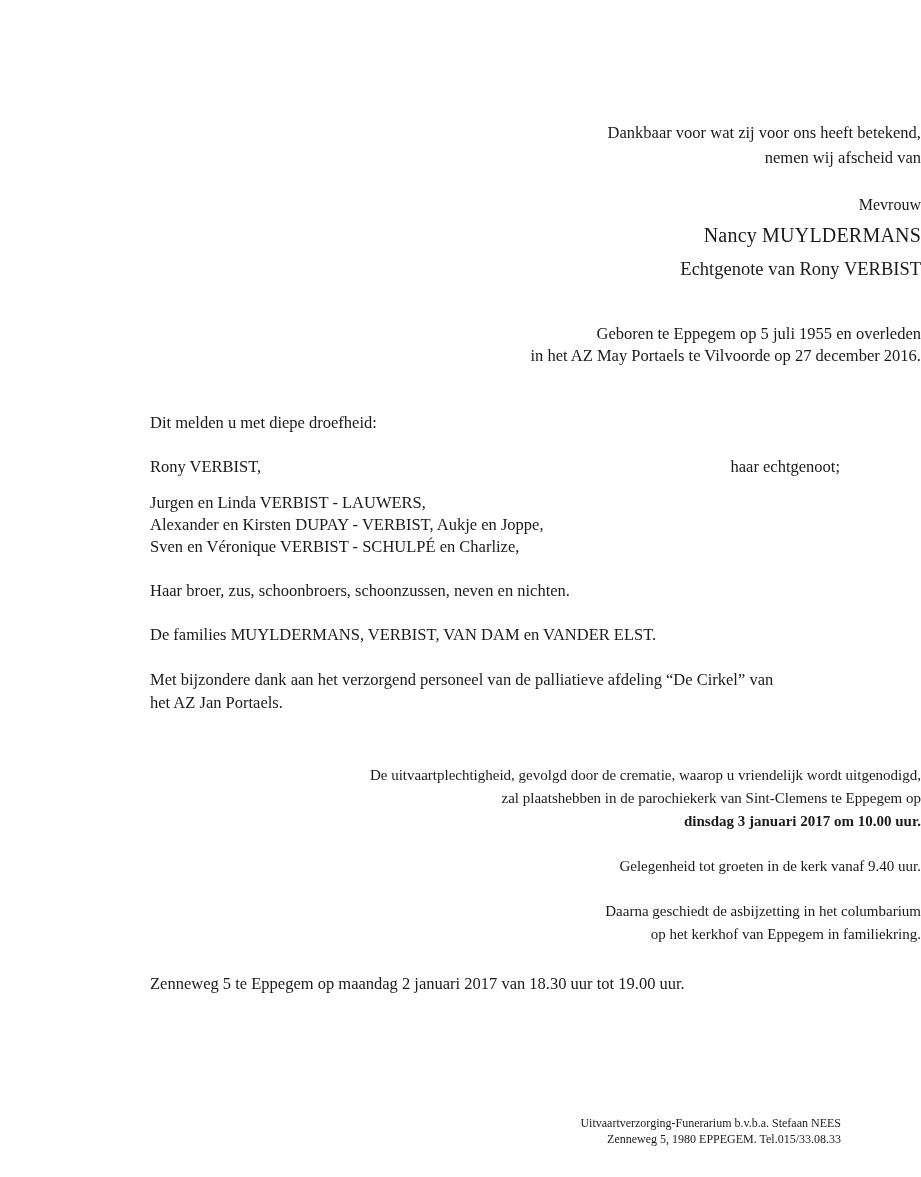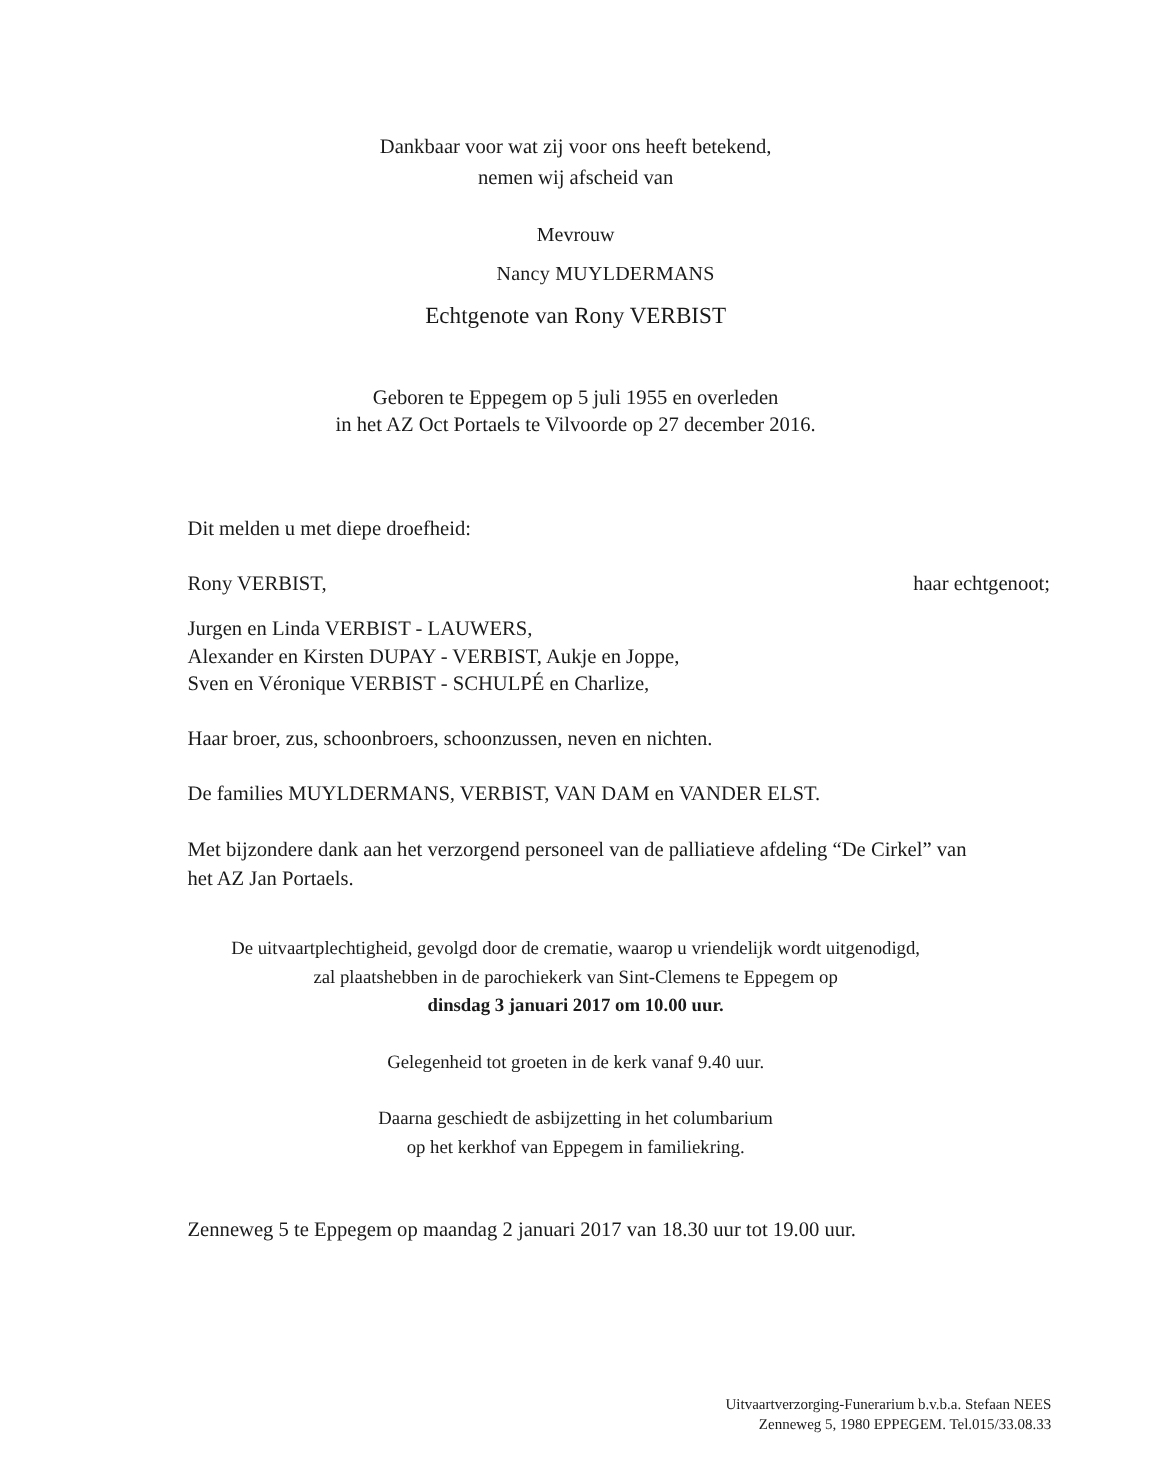--- a/index.html
+++ b/index.html
@@ -16,21 +16,22 @@
     overflow: hidden;
   }
   .page {
     position: relative;
     width: 921px;
     height: 1177px;
     box-sizing: border-box;
   }
 
   .centered {
-    text-align: center;
+    text-align: right;
+    margin-top: 16px;
   }
   .left {
     text-align: left;
   }
 
   
   .opening {
     position: absolute;
     top: 104px;
     left: 0;
@@ -44,21 +45,21 @@
     position: absolute;
     top: 175px;
     left: 0;
     right: 0;
   }
   .mevrouw {
     font-size: 16px;
     line-height: 28px;
   }
   .full-name {
-    font-size: 16px;
+    font-size: 20px;
     line-height: 33px;
     letter-spacing: 0.2px;
     padding-left: 48px;
   }
   .spouse-line {
     font-size: 18.5px;
     line-height: 30px;
     margin-top: 2px;
   }
 
@@ -157,21 +158,21 @@
   </div>
 
   <div class="name-block centered">
     <div class="mevrouw">Mevrouw</div>
     <div class="full-name">Nancy MUYLDERMANS</div>
     <div class="spouse-line">Echtgenote van Rony VERBIST</div>
   </div>
 
   <div class="birthdeath centered">
     <div>Geboren te Eppegem op 5 juli 1955 en overleden</div>
-    <div>in het AZ Oct Portaels te Vilvoorde op 27 december 2016.</div>
+    <div>in het AZ May Portaels te Vilvoorde op 27 december 2016.</div>
   </div>
 
   <div class="body-block left">
     <div class="para">Dit melden u met diepe droefheid:</div>
 
     <div class="gap-lg"></div>
 
     <div class="row-spread">
       <span>Rony VERBIST,</span>
       <span>haar echtgenoot;</span>

